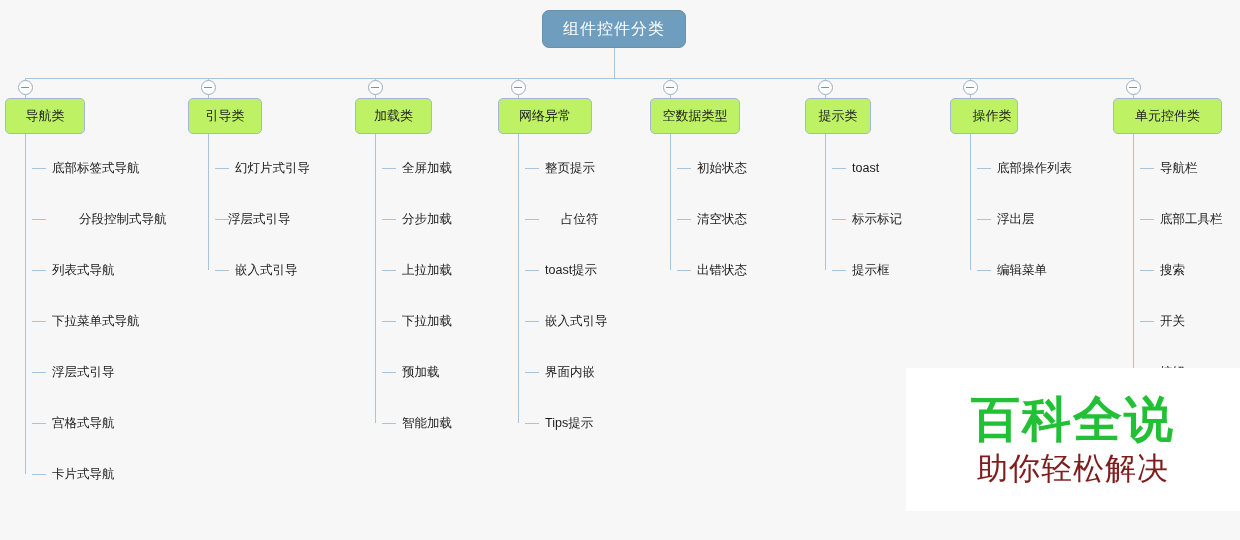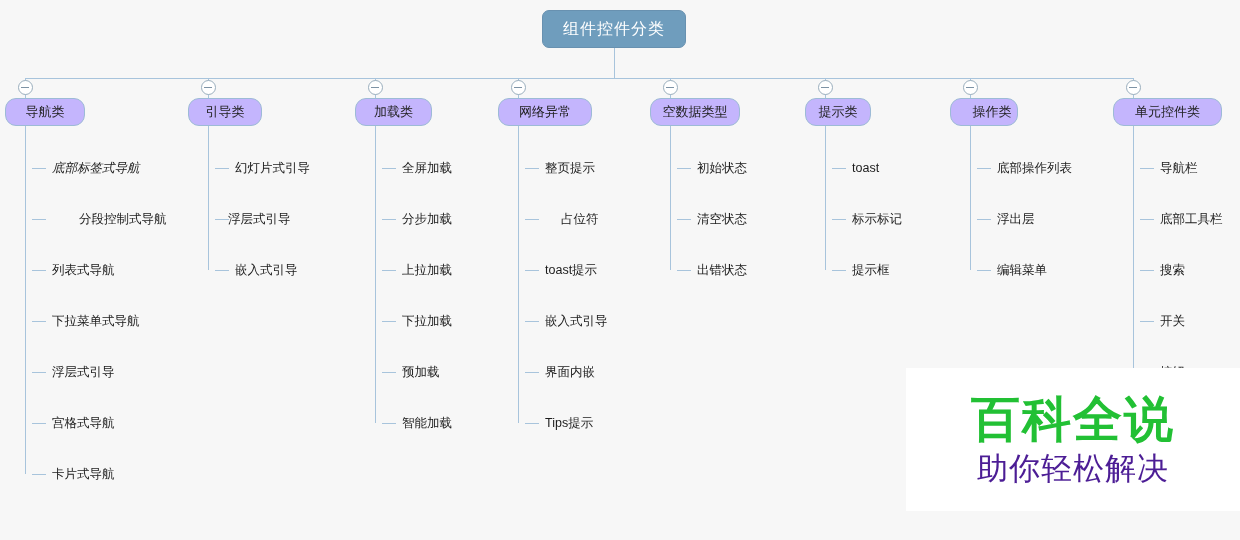--- a/index.html
+++ b/index.html
@@ -44,24 +44,24 @@
     border: 1px solid #6891b0;
   }
   
   .branch {
     position: absolute;
   }
   .branch-box {
     position: absolute;
     left: 0;
     top: 20px;
-    height: 28px;
-    background: #c4b5fd;
+    height: 36px;
+    background: #bef264;
     border: 1px solid #9dbbd6;
-    border-radius: 11px;
+    border-radius: 5px;
     box-sizing: border-box;
     display: flex;
     align-items: center;
     justify-content: center;
     font-size: 13px;
     color: #222222;
     white-space: nowrap;
     padding: 0 10px;
   }
   .collapse-icon {
@@ -107,21 +107,21 @@
   .wm-main {
     font-size: 49px;
     font-weight: bold;
     color: #22c034;
     letter-spacing: 2px;
     line-height: 56px;
     font-family: "DejaVu Sans", sans-serif;
   }
   .wm-sub {
     font-size: 31px;
-    color: #4c1d95;
+    color: #7f1d1d;
     letter-spacing: 1px;
     line-height: 40px;
     font-family: "DejaVu Sans", sans-serif;
   }
 </style>
 </head>
 <body>
 
 <div id="canvas">
 
@@ -222,21 +222,21 @@
       <div class="branch" style="left: 950px; top: 78px; width: 68px;">
         <div class="collapse-icon" style="left: 12.5px;"></div>
         <div class="branch-box" style="width: 68px; padding-left: 26px;">操作类</div>
       </div>
       <div class="branch" style="left: 1113px; top: 78px; width: 109px;">
         <div class="collapse-icon" style="left: 12.5px;"></div>
         <div class="branch-box" style="width: 109px;">单元控件类</div>
       </div>
     </div>
   <div id="leaves">
-      <div class="leaf" style="left: 52px; top: 161px; font-style: italic;">底部标签式导航</div>
+      <div class="leaf" style="left: 52px; top: 161px;">底部标签式导航</div>
       <div class="leaf" style="left: 48px; top: 212px; margin-left: 31px;">分段控制式导航</div>
       <div class="leaf" style="left: 52px; top: 263px;">列表式导航</div>
       <div class="leaf" style="left: 52px; top: 314px;">下拉菜单式导航</div>
       <div class="leaf" style="left: 52px; top: 365px;">浮层式引导</div>
       <div class="leaf" style="left: 52px; top: 416px;">宫格式导航</div>
       <div class="leaf" style="left: 52px; top: 467px;">卡片式导航</div>
       <div class="leaf" style="left: 235px; top: 161px;">幻灯片式引导</div>
       <div class="leaf" style="left: 228px; top: 212px;">浮层式引导</div>
       <div class="leaf" style="left: 235px; top: 263px;">嵌入式引导</div>
       <div class="leaf" style="left: 402px; top: 161px;">全屏加载</div>

